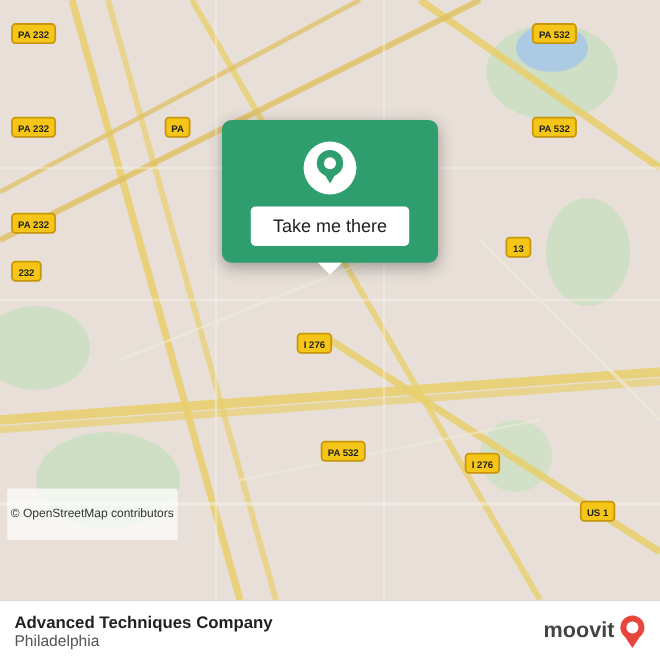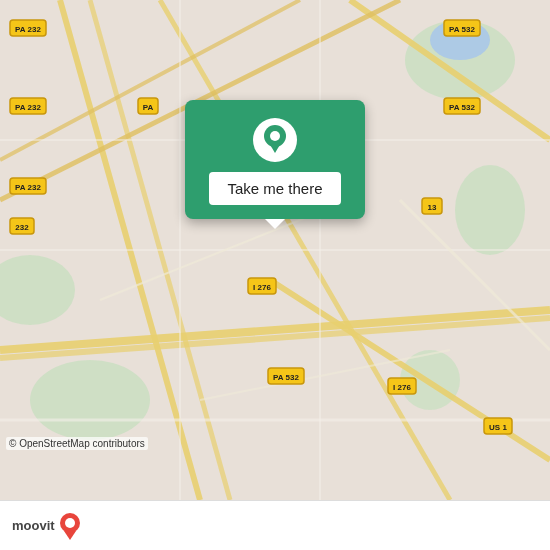--- a/index.html
+++ b/index.html
@@ -99,38 +99,38 @@
       color: #555;
     }
 
     #moovit-logo {
       display: flex;
       align-items: center;
       gap: 4px;
     }
 
     #moovit-text {
-      font-size: 13px;
+      font-size: 18px;
       font-weight: 700;
       color: #444;
     }
 
     #moovit-pin {
       width: 22px;
       height: 28px;
     }
 
     #osm-credit {
       position: absolute;
       bottom: 50px;
       left: 6px;
       font-size: 10px;
       color: #333;
       background: rgba(255,255,255,0.7);
-      padding: 1px 3px;
+      padding: 16px 3px;
       border-radius: 2px;
     }
   </style>
 </head>
 <body>
 
 <div id="map-container">
   <svg id="map-svg" viewBox="0 0 550 500" xmlns="http://www.w3.org/2000/svg">
 
     <rect width="550" height="500" fill="#e8e0d8"></rect>
@@ -215,20 +215,24 @@
       </svg>
     </div>
     <button id="take-me-there-btn">Take me there</button>
   </div>
 
   
   <div id="osm-credit">© OpenStreetMap contributors</div>
 </div>
 
 <div id="bottom-bar">
+  <div id="company-info">
+    <span id="company-name">Advanced Techniques Company</span>
+    <span id="company-city">Philadelphia</span>
+  </div>
   <div id="moovit-logo">
     <span id="moovit-text">moovit</span>
 
     <svg id="moovit-pin" viewBox="0 0 22 28" xmlns="http://www.w3.org/2000/svg">
       <ellipse cx="11" cy="11" rx="10" ry="10" fill="#e8453c"></ellipse>
       <circle cx="11" cy="11" r="5" fill="white"></circle>
       <polygon points="11,28 5,19 17,19" fill="#e8453c"></polygon>
     </svg>
   </div>
 </div>

